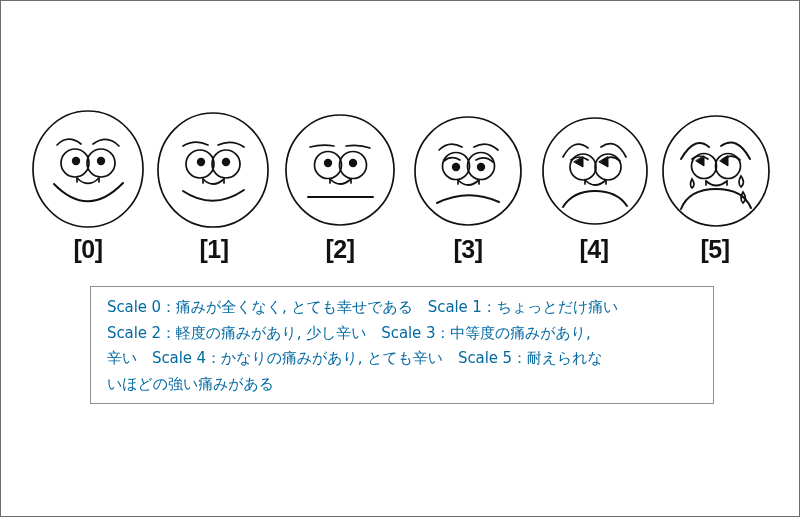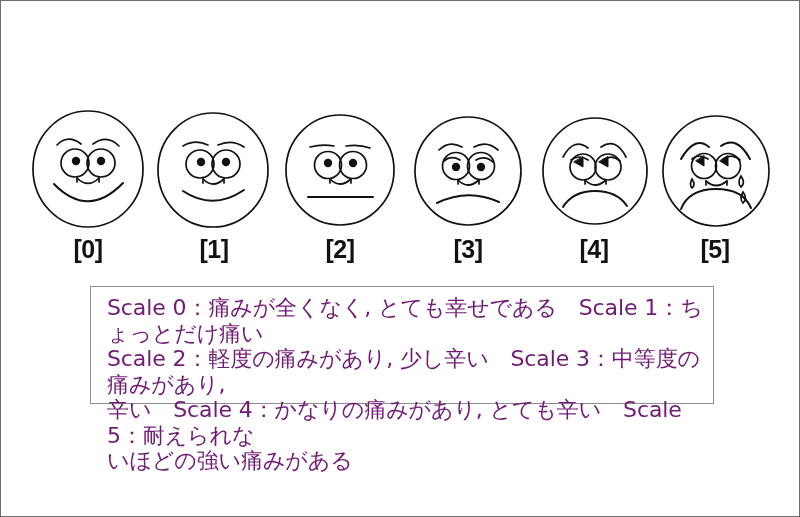--- a/index.html
+++ b/index.html
@@ -61,23 +61,23 @@
     border: 1px solid #8d8d91;
     background: #ffffff;
     box-sizing: border-box;
   }
   #legend-text {
     position: absolute;
     left: 16px;
     top: 8px;
     width: 596px;
     font-family: "DejaVu Sans", "Liberation Sans", sans-serif;
-    font-size: 22px;
+    font-size: 15px;
     line-height: 25.5px;
-    color: #701a75;
+    color: #0369a1;
     white-space: pre-wrap;
     word-break: break-all;
     letter-spacing: -0.1px;
   }
 </style>
 </head>
 <body>
 
 <div id="page">
 

